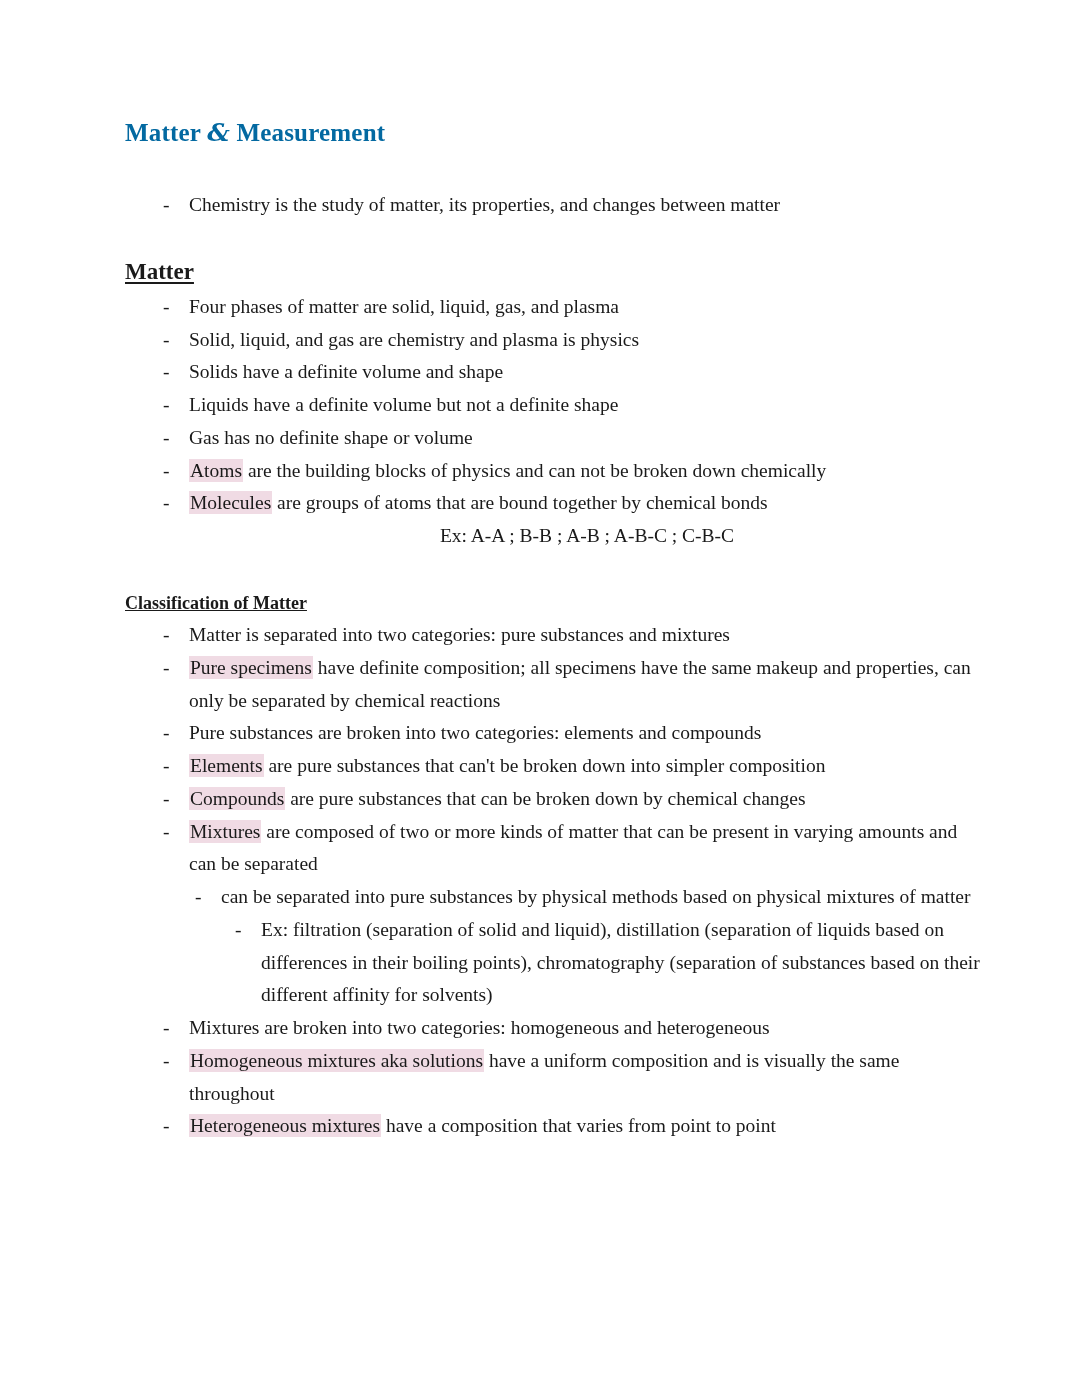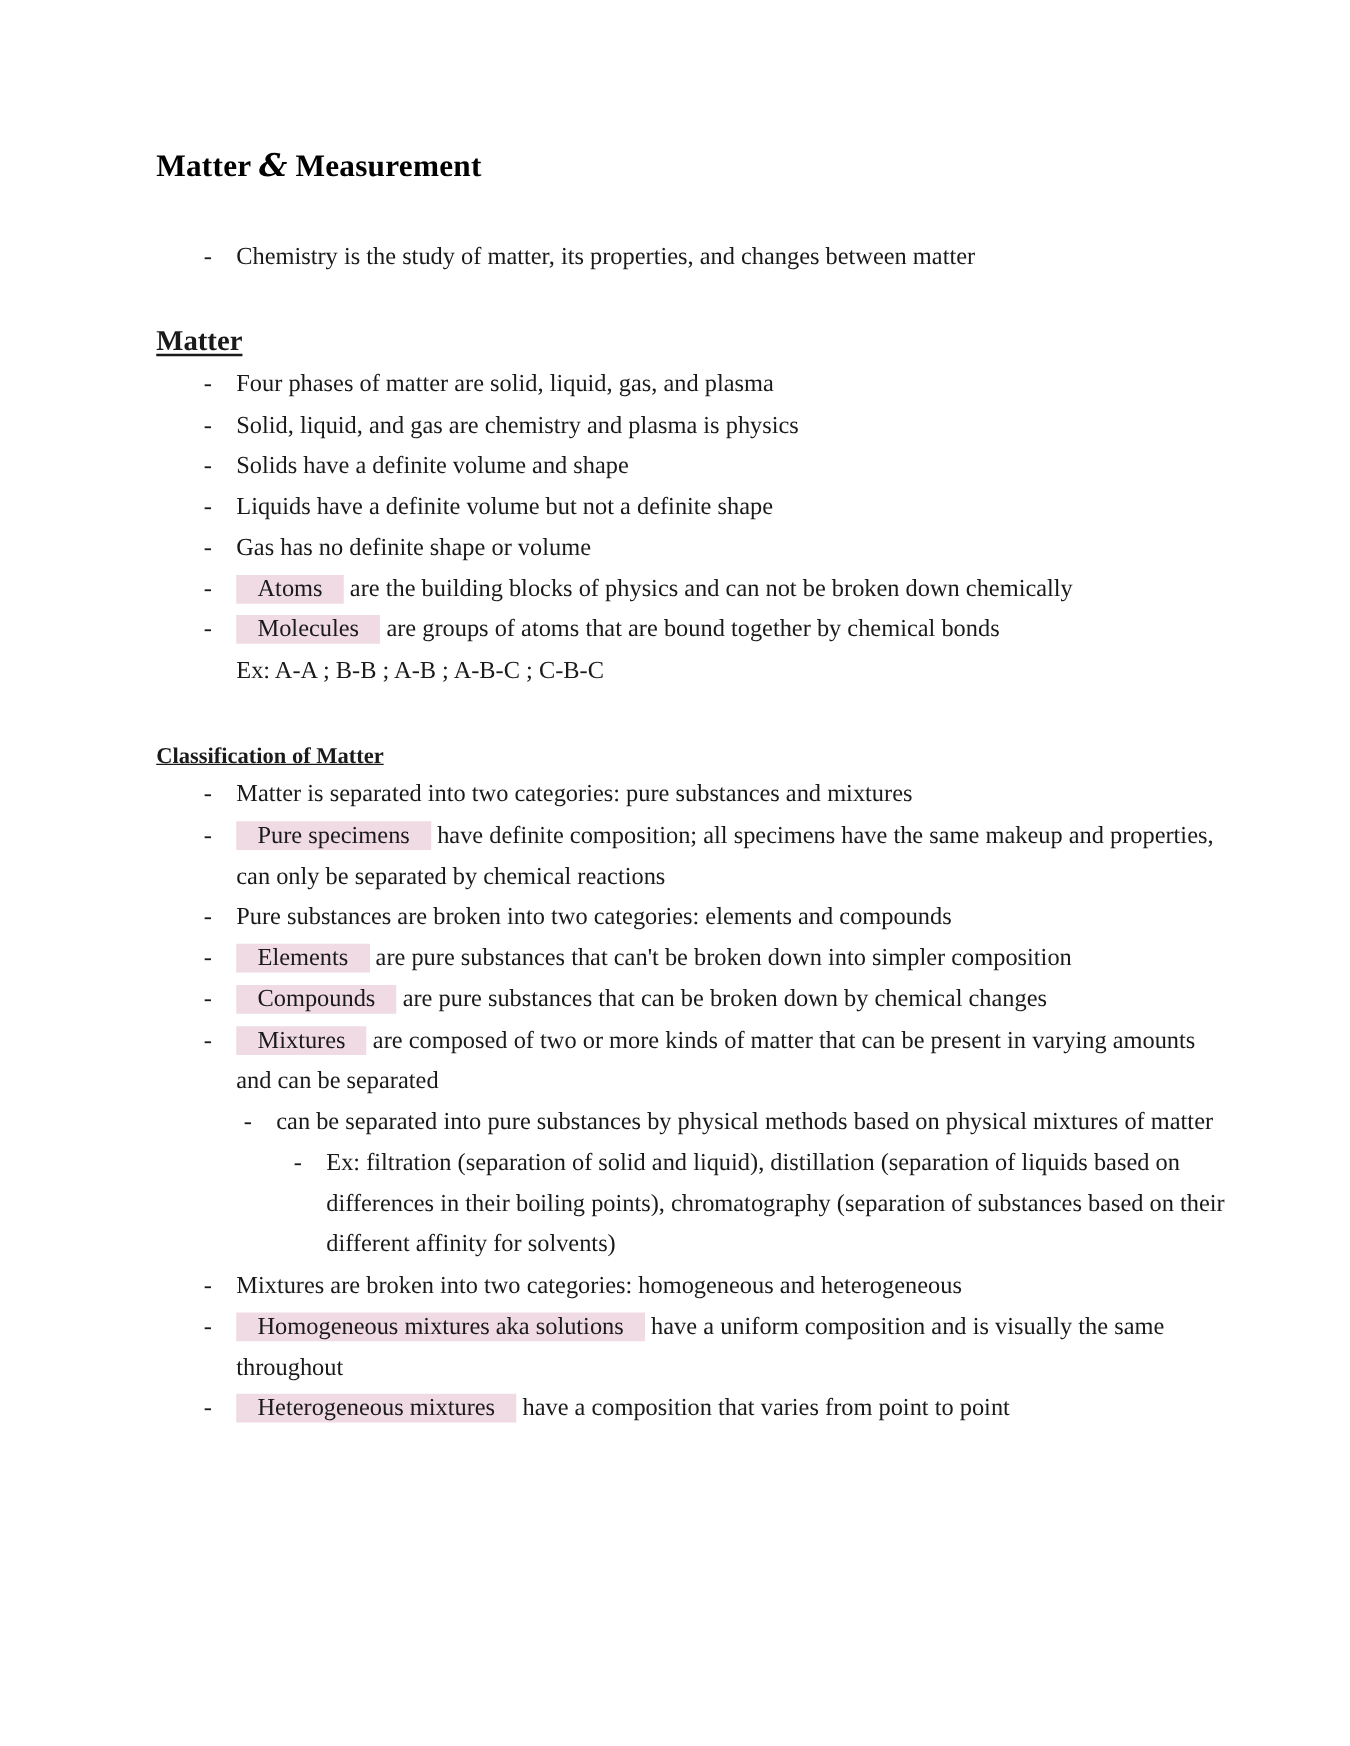--- a/index.html
+++ b/index.html
@@ -16,21 +16,21 @@
   .page {
     position: relative;
     width: 1080px;
     min-height: 1397px;
     box-sizing: border-box;
     padding: 118px 95px 40px 125px;
   }
   .doc-title {
     font-size: 25px;
     font-weight: bold;
-    color: #000000;
+    color: #0369a1;
     letter-spacing: 0.2px;
     margin: 0 0 42px 0;
     font-family: "Liberation Serif", "DejaVu Serif", serif;
   }
   .doc-title .amp {
     font-style: italic;
     font-family: "DejaVu Serif", serif;
   }
   .section-heading {
     font-size: 23px;
@@ -98,24 +98,25 @@
   }
   ul.sub2 > li > .dash {
     position: absolute;
     left: 14px;
     top: 0;
   }
   .cont {
     display: block;
     font-size: 19.5px;
     line-height: 1.68;
+    text-align: center;
   }
   .hl {
     background: #f0dbe4;
-    padding: 1px 17px;
+    padding: 1px 1px;
   }
   .first-bullet-block {
     margin-bottom: 10px;
   }
 </style>
 </head>
 <body>
 
 <div class="page">
 

